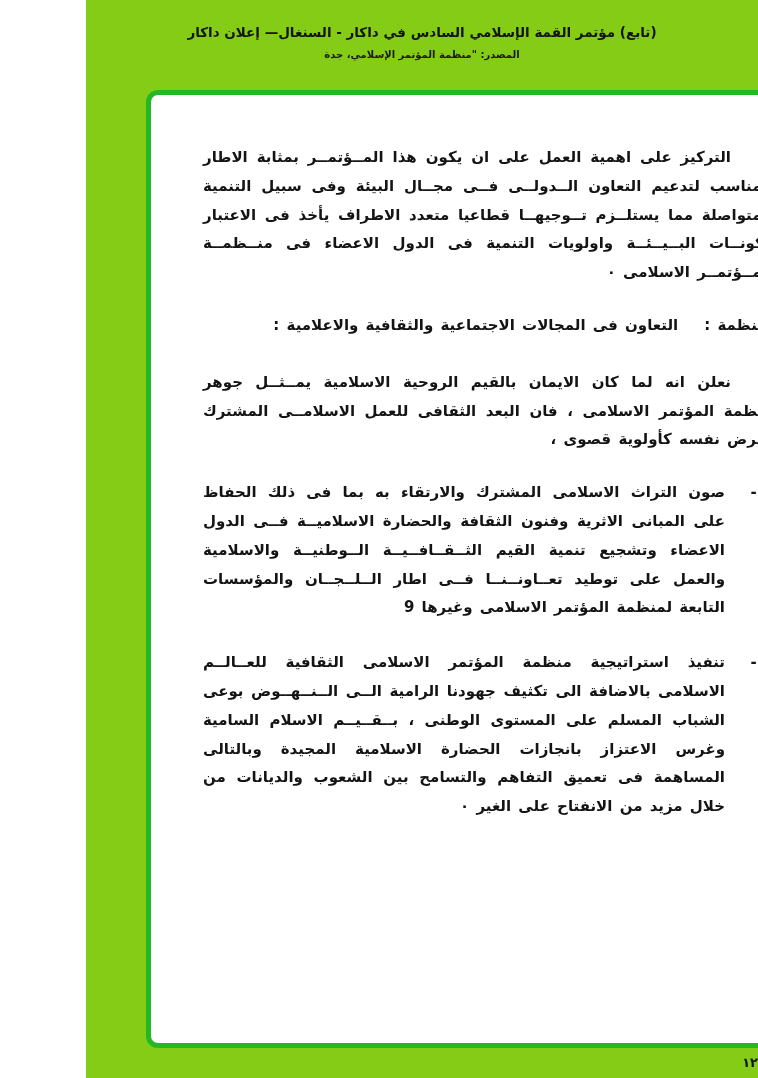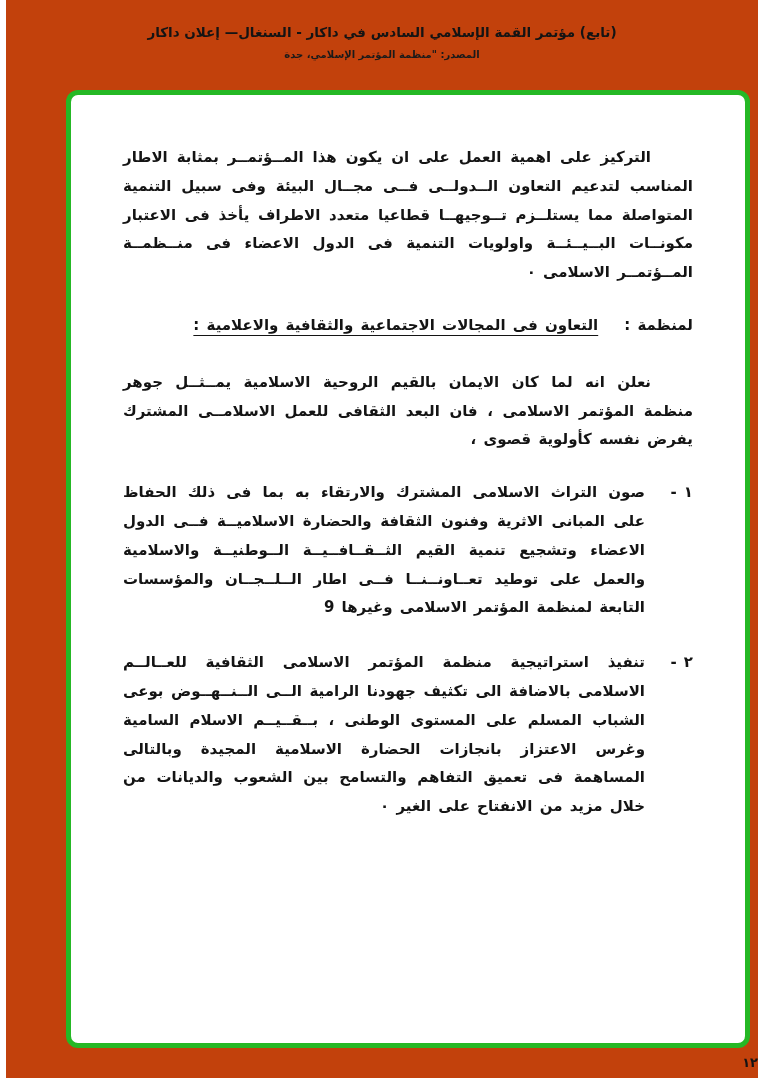--- a/index.html
+++ b/index.html
@@ -2,23 +2,23 @@
 <html lang="ar" dir="rtl"><head>
 <meta charset="utf-8">
 <style>
   html, body {
     margin: 0;
     padding: 0;
     background: #ffffff;
   }
   .page {
     position: relative;
-    width: 752px;
+    width: 672px;
     height: 1078px;
-    background: #c2410c;
+    background: #84cc16;
     font-family: "DejaVu Sans", sans-serif;
     color: #141414;
     overflow: hidden;
   }
   .header {
     direction: rtl;
     text-align: center;
     padding-top: 24px;
   }
   .header-title {
@@ -62,21 +62,20 @@
   .section-heading {
     display: flex;
     direction: rtl;
     gap: 26px;
     margin: 4px 0 28px 0;
   }
   .section-label {
     white-space: nowrap;
   }
   .section-title {
-    text-decoration: underline;
     text-underline-offset: 5px;
   }
   .item {
     display: flex;
     direction: rtl;
     gap: 22px;
     margin: 0 0 26px 0;
   }
   .item-num {
     white-space: nowrap;

